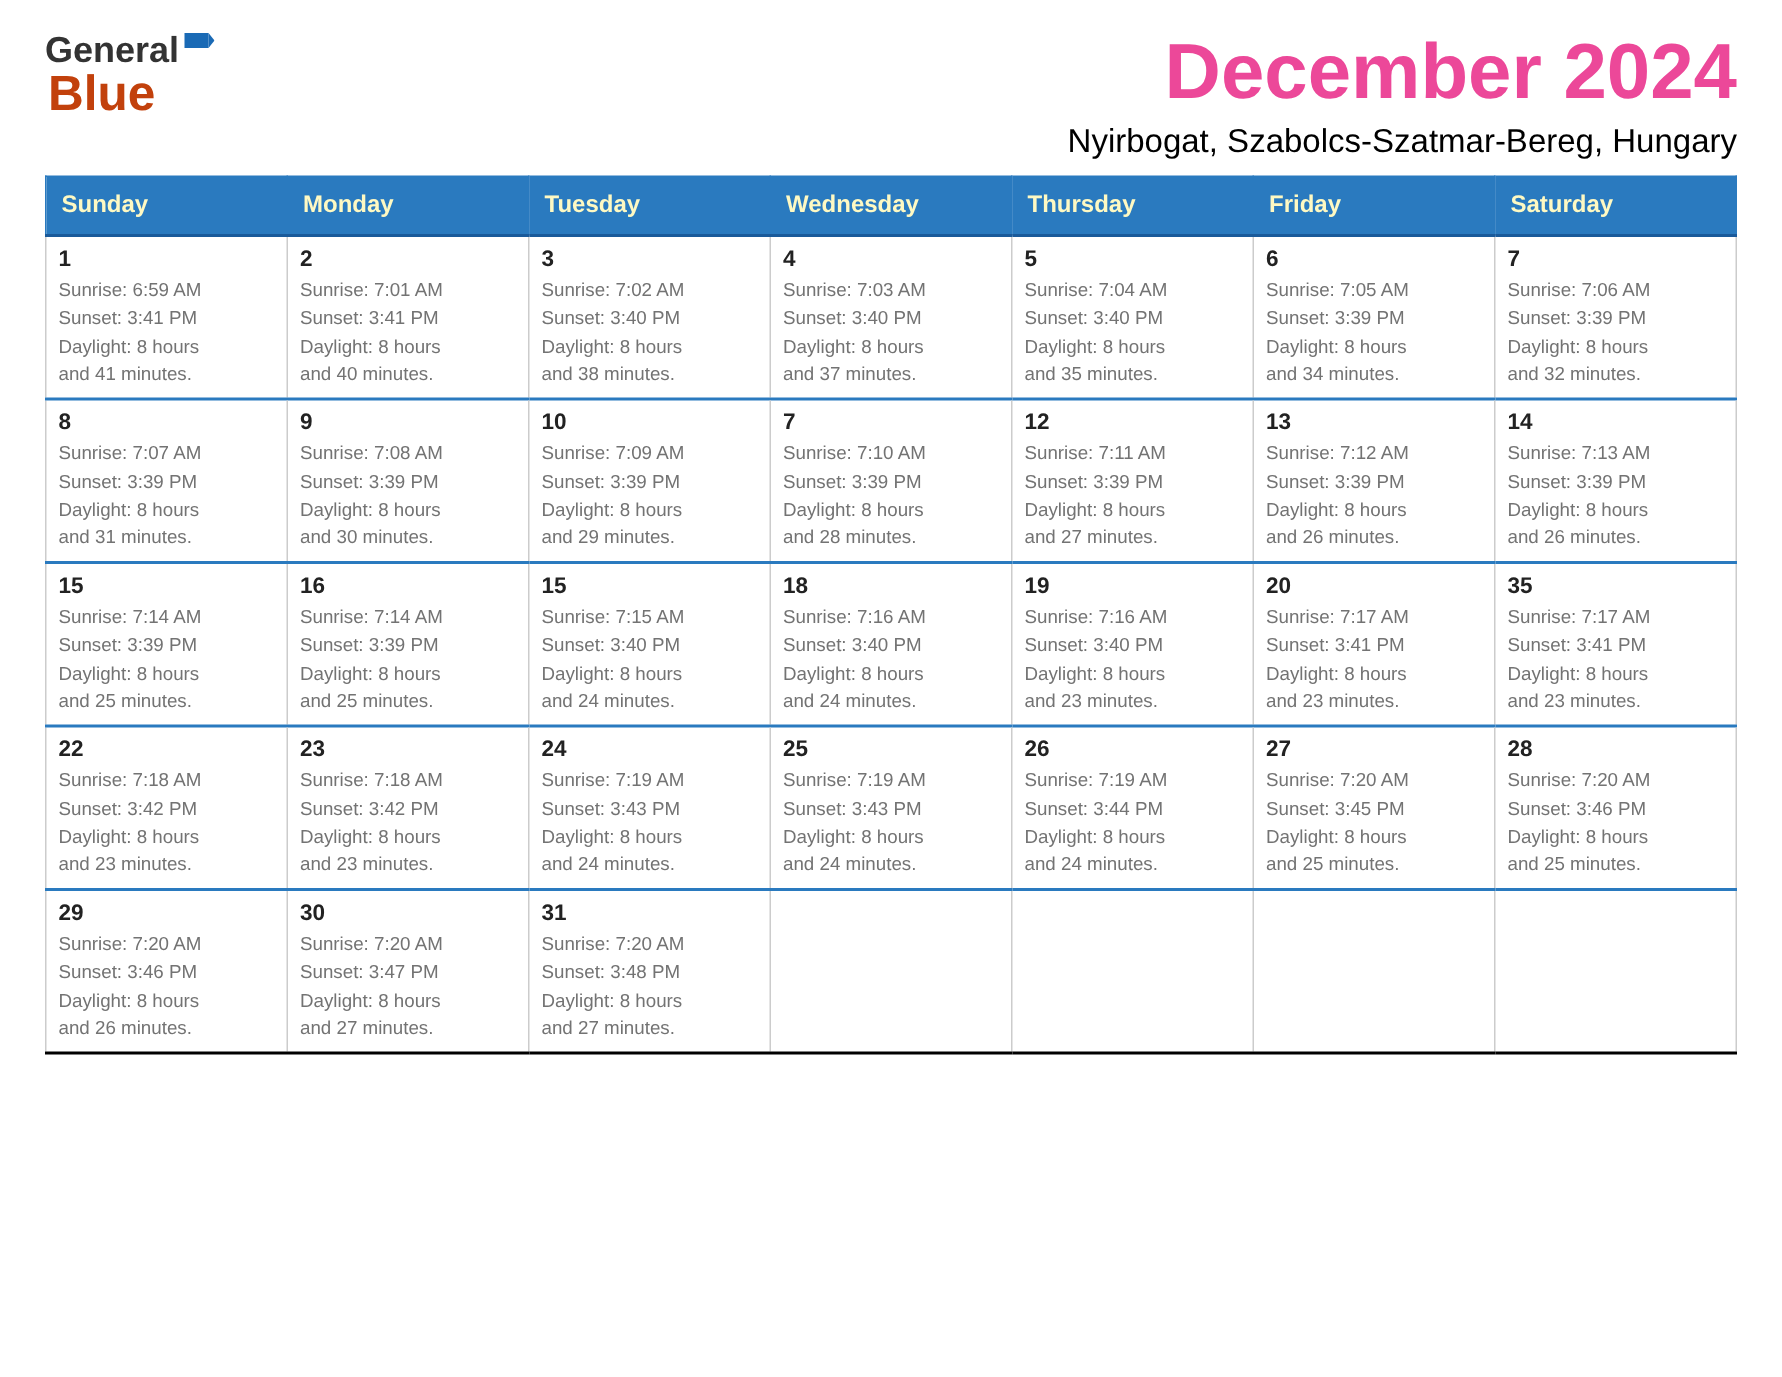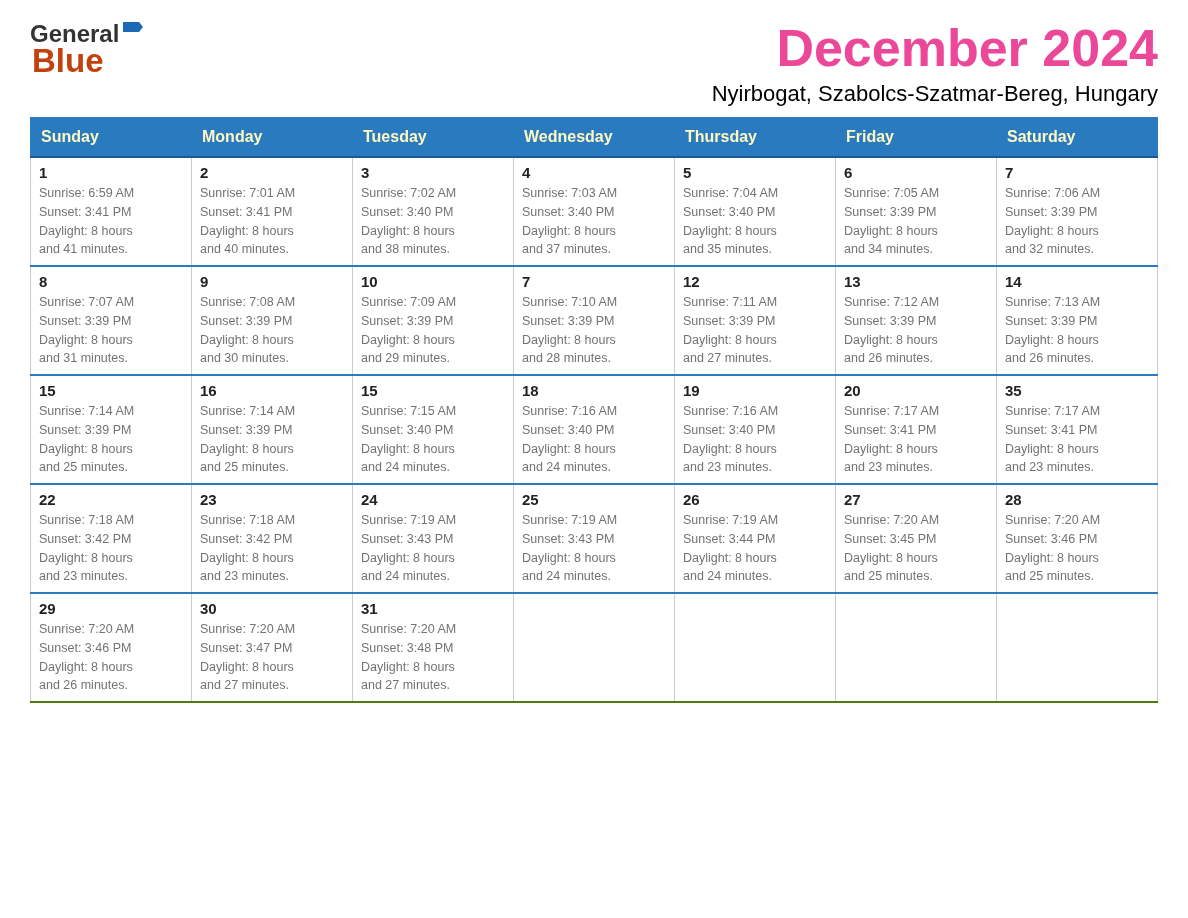--- a/index.html
+++ b/index.html
@@ -64,21 +64,21 @@
     .calendar-table td {
       border: 1px solid #ccc;
       vertical-align: top;
       padding: 6px 8px;
       font-size: 13px;
       color: #333;
       min-height: 90px;
       width: calc(100% / 7);
     }
     .calendar-table tr:last-child td {
-      border-bottom: 2px solid #4d7c0f;
+      border-bottom: 2px solid #000000;
     }
     .calendar-table thead tr th {
       border-bottom: 2px solid #1a5a9a;
     }
     .day-number {
       font-size: 15px;
       font-weight: bold;
       color: #222;
       display: block;
       margin-bottom: 3px;

